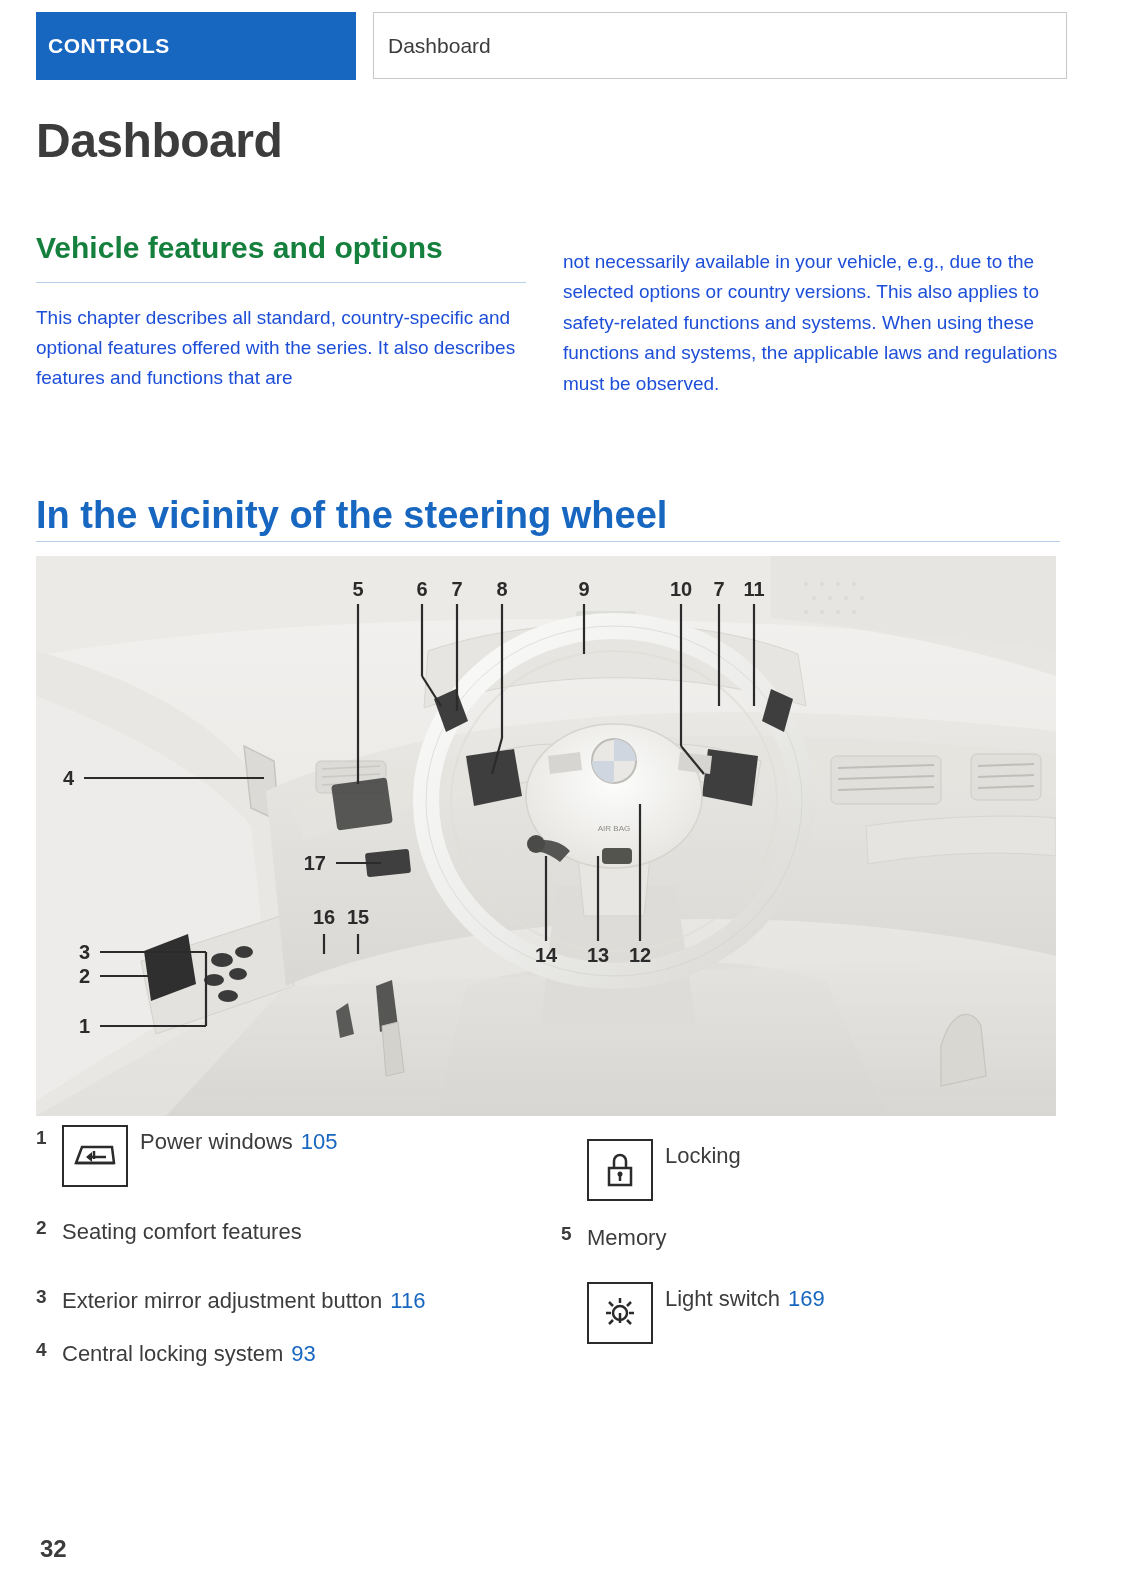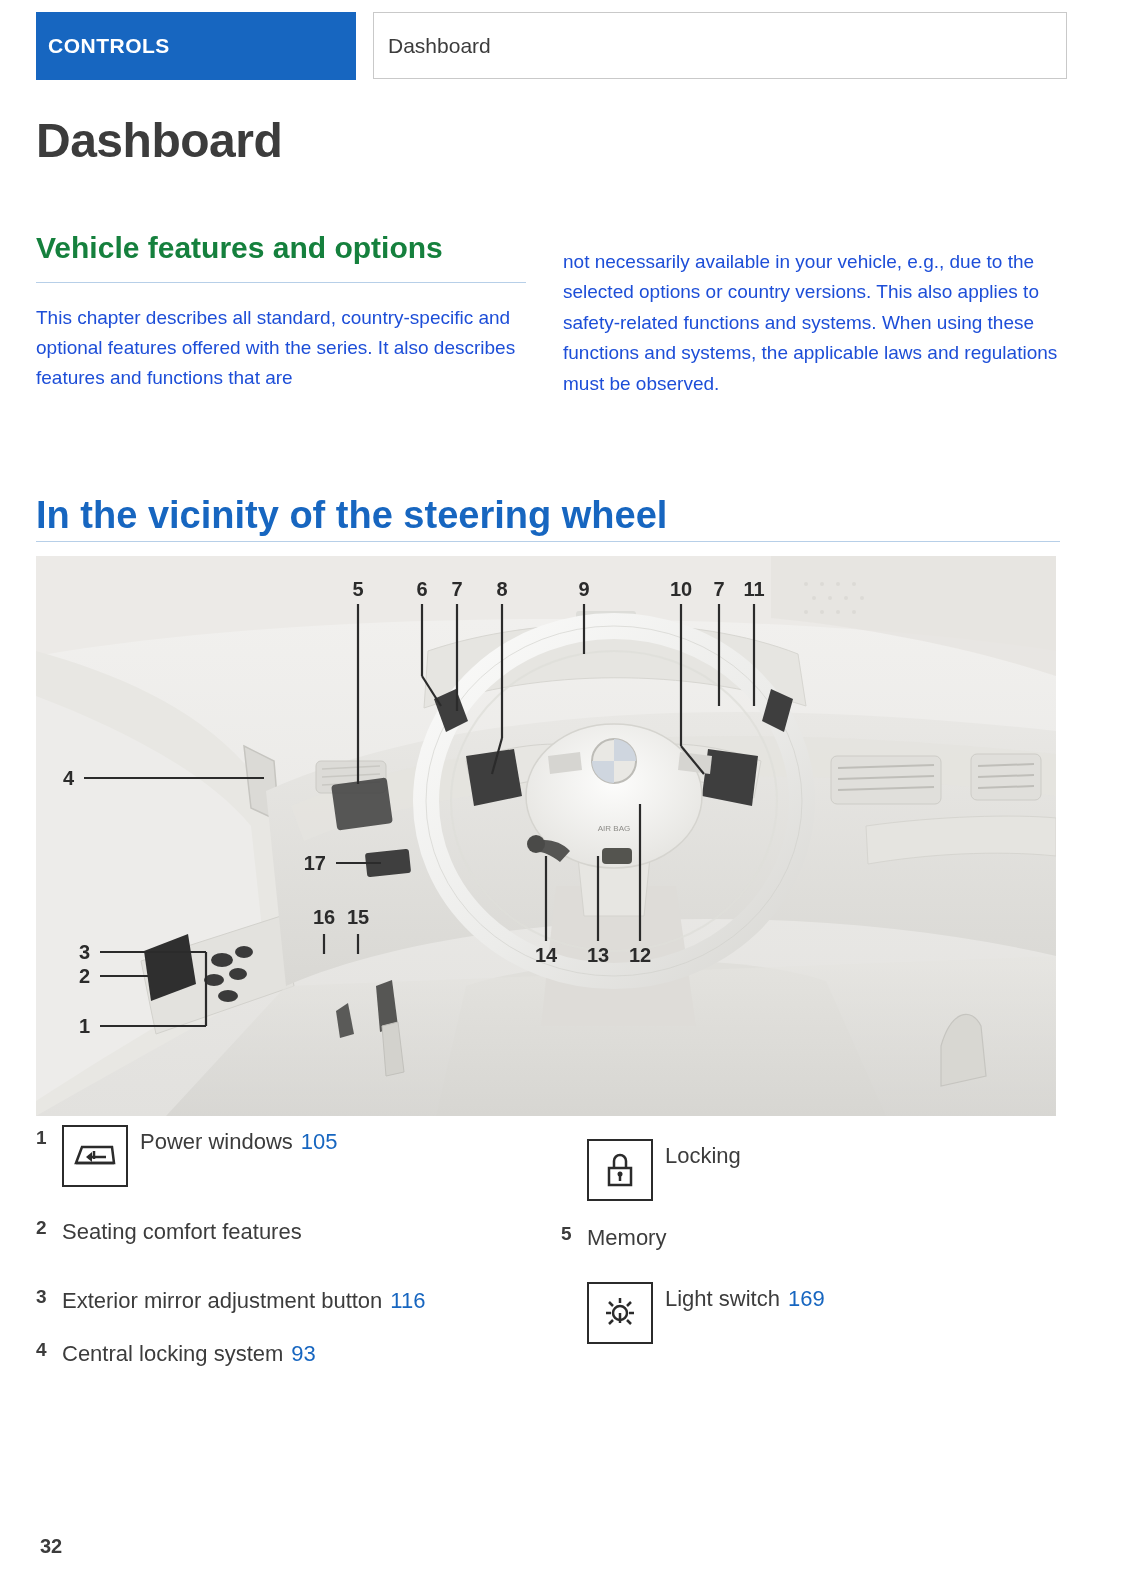--- a/index.html
+++ b/index.html
@@ -184,21 +184,21 @@
 
   .spacer-8 { height: 8px; }
   .spacer-14 { height: 14px; }
   .spacer-22 { height: 22px; }
 
   
   .folio {
     position: absolute;
     left: 40px;
     top: 1535px;
-    font-size: 20px;
+    font-size: 24px;
     font-weight: bold;
     color: #3c3c3c;
   }
 </style>
 </head>
 <body>
 
 <div class="header">
   <div class="header-tab">CONTROLS</div>
   <div class="header-section">Dashboard</div>

